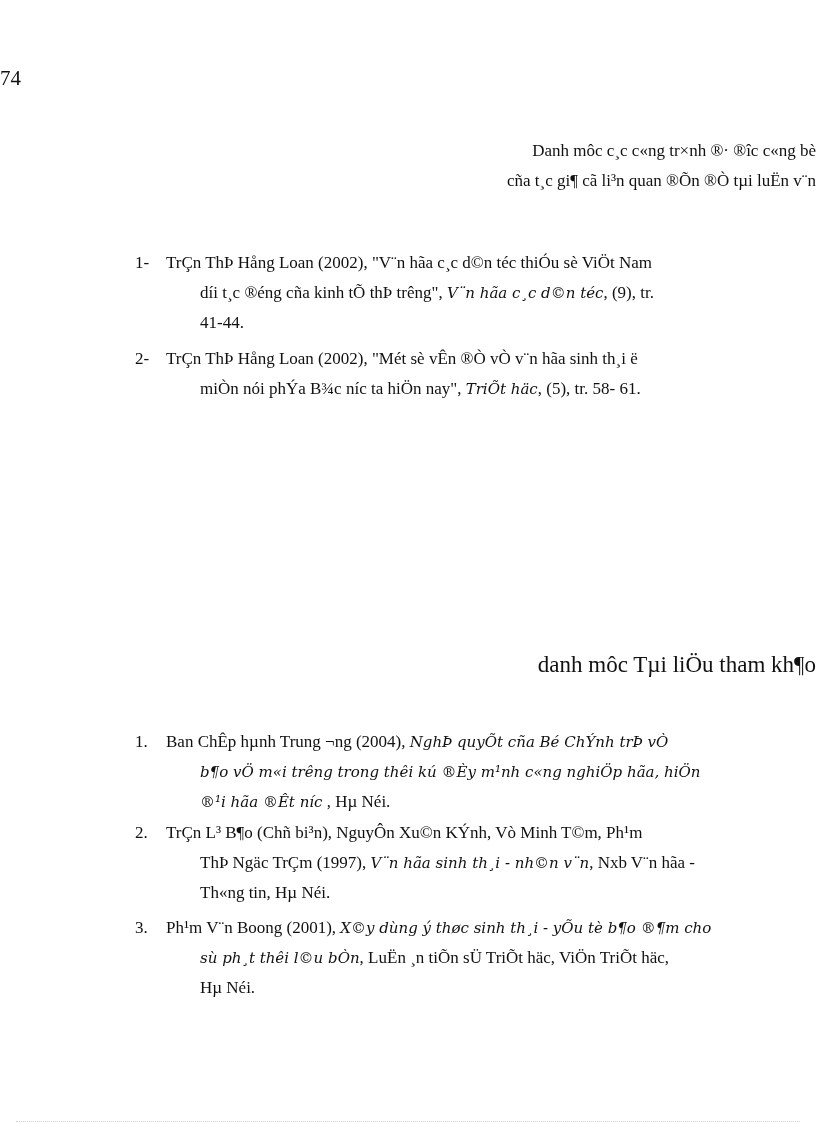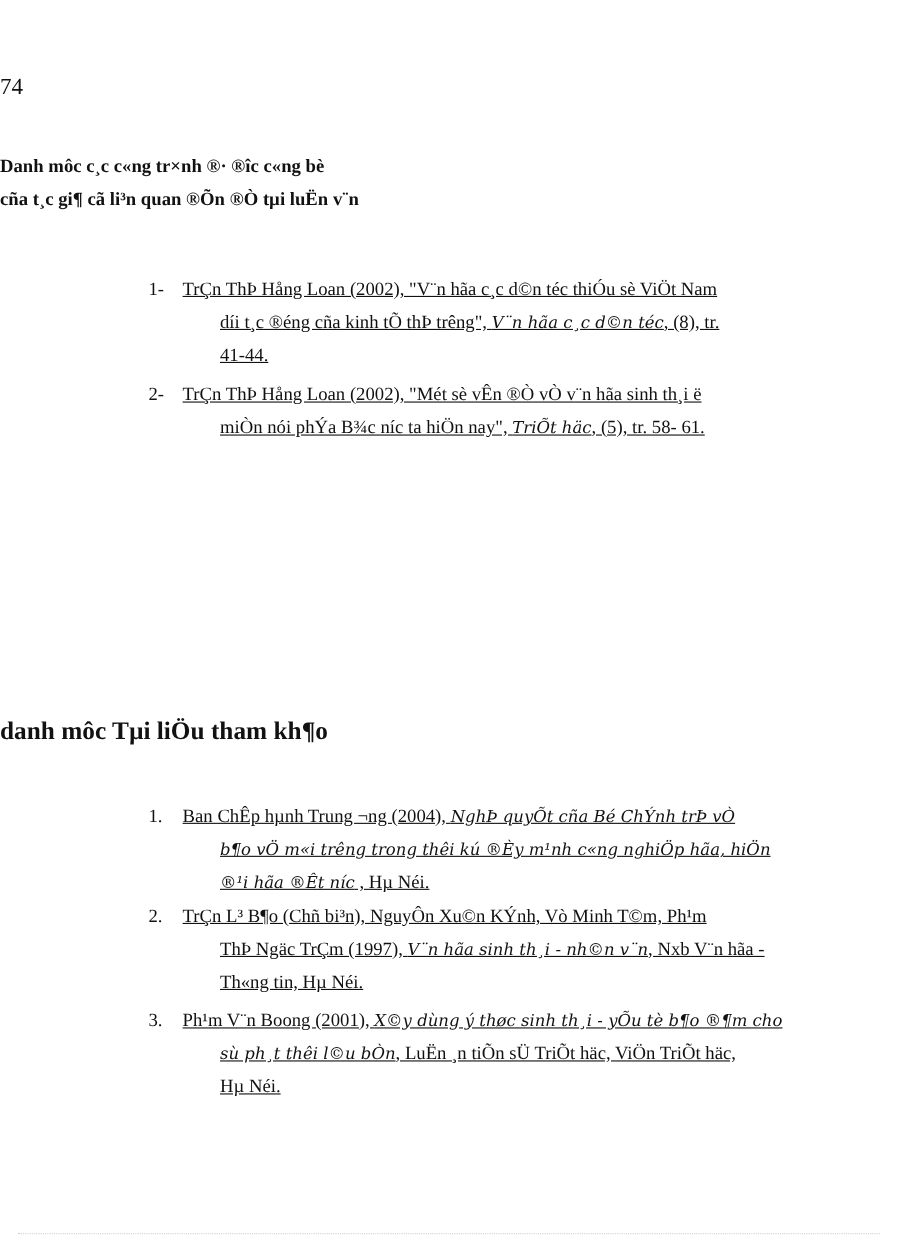--- a/index.html
+++ b/index.html
@@ -1,44 +1,44 @@
 <!DOCTYPE html>
 <html><head>
 <meta charset="utf-8">
 <style>
   html, body { margin: 0; padding: 0; background: #ffffff; }
   body { width: 816px; height: 1123px; position: relative; overflow: hidden;
          font-family: "Liberation Serif", "DejaVu Serif", serif; color: #111; }
   .page-number { position: absolute; top: 66px; left: 0; width: 816px; text-align: left; font-size: 21px; }
-  .title { position: absolute; left: 0; width: 816px; text-align: left; font-weight: bold; font-size: 17px; }
+  .title { position: absolute; left: 0; width: 816px; text-align: right; font-weight: normal; font-size: 17px; }
   .title1 { top: 136px; line-height: 30px; }
   .title2 { top: 652px; font-size: 23px; }
   .entry { position: absolute; left: 135px; width: 605px; font-size: 17px; line-height: 30px; text-align: justify; }
   .entry .num { position: absolute; left: 0; top: 0; }
-  .entry .body { margin-left: 31px; text-decoration: underline; }
+  .entry .body { margin-left: 31px; }
   .entry .line { display: block; }
   .entry .indent { padding-left: 34px; }
   .it { font-style: italic; font-family: "DejaVu Serif", serif; font-size: 15px; }
   .footer-rule { position: absolute; left: 16px; right: 16px; top: 1121px; border-top: 1px dotted #cfcfcf; }
 </style>
 </head>
 <body>
 
 <div class="page-number">74</div>
 
 <div class="title title1">
   <div>Danh môc c¸c c«ng tr×nh ®· ®­îc   c«ng bè</div>
   <div>cña t¸c gi¶ cã li³n quan ®Õn ®Ò tµi luËn v¨n</div>
 </div>
 
 <div class="entry" style="top:248px;">
   <span class="num">1-</span>
   <div class="body">
     <span class="line">TrÇn ThÞ Hång Loan (2002), "V¨n hãa c¸c d©n téc thiÓu sè ViÖt Nam</span>
-    <span class="line indent"><span>d­íi  t¸c ®éng cña kinh tÕ thÞ tr­êng",  </span><span class="it">V¨n hãa c¸c d©n téc</span><span>, (8), tr.</span></span>
+    <span class="line indent"><span>d­íi  t¸c ®éng cña kinh tÕ thÞ tr­êng",  </span><span class="it">V¨n hãa c¸c d©n téc</span><span>, (9), tr.</span></span>
     <span class="line indent">41-44.</span>
   </div>
 </div>
 
 <div class="entry" style="top:344px;">
   <span class="num">2-</span>
   <div class="body">
     <span class="line">TrÇn ThÞ Hång Loan (2002), "Mét sè vÊn ®Ò vÒ v¨n hãa sinh th¸i ë</span>
     <span class="line indent"><span>miÒn nói phÝa B¾c n­íc  ta hiÖn nay", </span><span class="it">TriÕt häc</span><span>, (5), tr. 58- 61.</span></span>
   </div>

